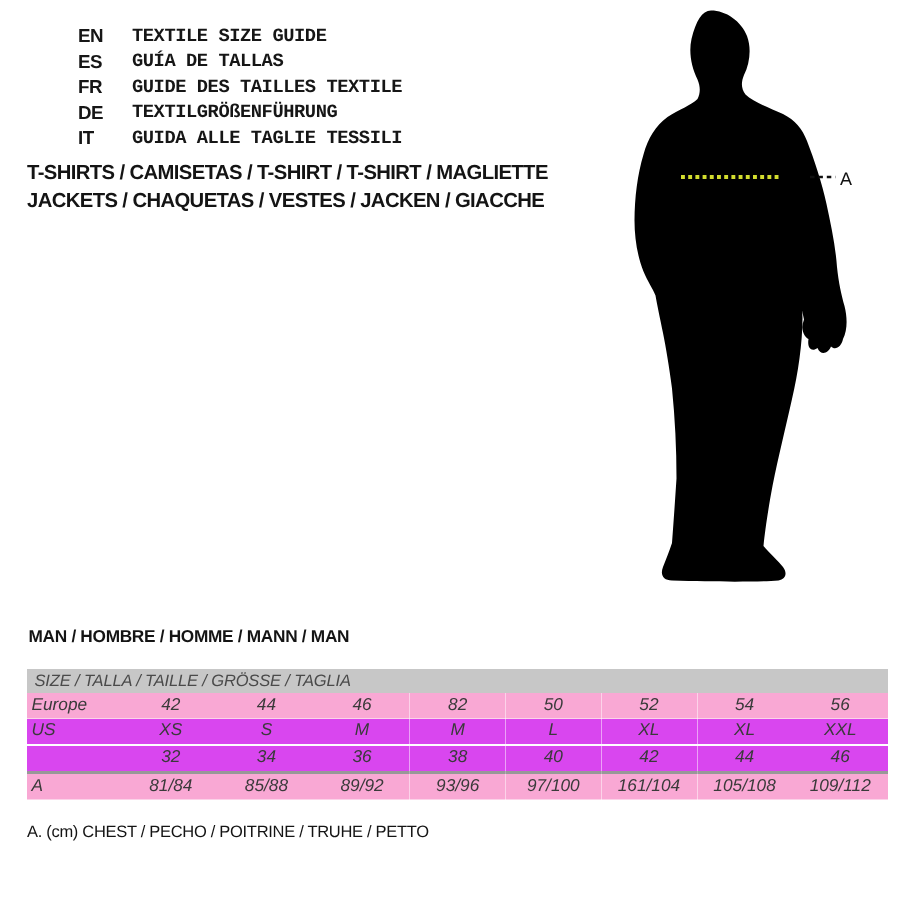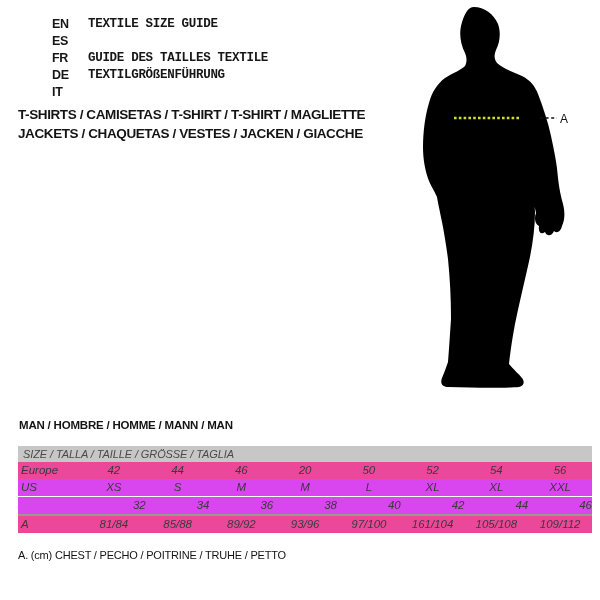--- a/index.html
+++ b/index.html
@@ -48,23 +48,23 @@
   .size-table td {
     font-size: 11.5px; color: #3a3a3a; height: 17px;
     line-height: 17px; text-align: center; overflow: hidden; white-space: nowrap; font-style: italic;
   }
   .size-table td.hdr {
     background: #c7c7c7; height: 16px; line-height: 16px;
     text-align: left; padding-left: 5px;
     font-size: 11px; color: #4a4a4a; letter-spacing: -0.1px;
   }
   .size-table td.lbl { text-align: left; padding-left: 3px; color: #3a3a3a; }
-  tr.row-white { background: #ec4899; }
+  tr.row-white { background: #f9a8d4; }
   tr.row-gray { background: #d946ef; }
-  tr.row-gray + tr.row-gray td { border-top: 1px solid #ffffff; text-align: right; }
+  tr.row-gray + tr.row-gray td { border-top: 1px solid #ffffff; }
   tr.row-a td { border-top: 2px solid #989898; }
 
   
   .footnote {
     position: absolute; left: 18px; top: 549px;
     font-size: 11px; font-weight: 400; letter-spacing: -0.2px;
     color: #141414; white-space: nowrap;
   }
 </style>
 </head>
@@ -72,31 +72,33 @@
 
 <div class="canvas">
 
   <div class="lang-list">
     <div class="lang-row">
       <span class="lang-code">EN</span>
       <span class="lang-label">TEXTILE SIZE GUIDE</span>
     </div>
     <div class="lang-row">
       <span class="lang-code">ES</span>
+      <span class="lang-label">GUÍA DE TALLAS</span>
     </div>
     <div class="lang-row">
       <span class="lang-code">FR</span>
       <span class="lang-label">GUIDE DES TAILLES TEXTILE</span>
     </div>
     <div class="lang-row">
       <span class="lang-code">DE</span>
       <span class="lang-label">TEXTILGRÖßENFÜHRUNG</span>
     </div>
     <div class="lang-row">
       <span class="lang-code">IT</span>
+      <span class="lang-label">GUIDA ALLE TAGLIE TESSILI</span>
     </div>
   </div>
 
   <div class="garment">
     <div class="garment-line">T-SHIRTS / CAMISETAS / T-SHIRT / T-SHIRT / MAGLIETTE</div>
     <div class="garment-line">JACKETS / CHAQUETAS / VESTES / JACKEN / GIACCHE</div>
   </div>
 
   <div class="figure">
     <svg viewBox="0 0 152 388" xmlns="http://www.w3.org/2000/svg">
@@ -155,21 +157,21 @@
       </colgroup>
       <tbody>
           <tr>
         <td class="hdr" colspan="9">SIZE / TALLA / TAILLE / GRÖSSE / TAGLIA</td>
       </tr>
       <tr class="row-white">
         <td class="lbl">Europe</td>
         <td>42</td>
         <td>44</td>
         <td>46</td>
-        <td>20</td>
+        <td>82</td>
         <td>50</td>
         <td>52</td>
         <td>54</td>
         <td>56</td>
       </tr>
       <tr class="row-gray">
         <td class="lbl">US</td>
         <td>XS</td>
         <td>S</td>
         <td>M</td>

